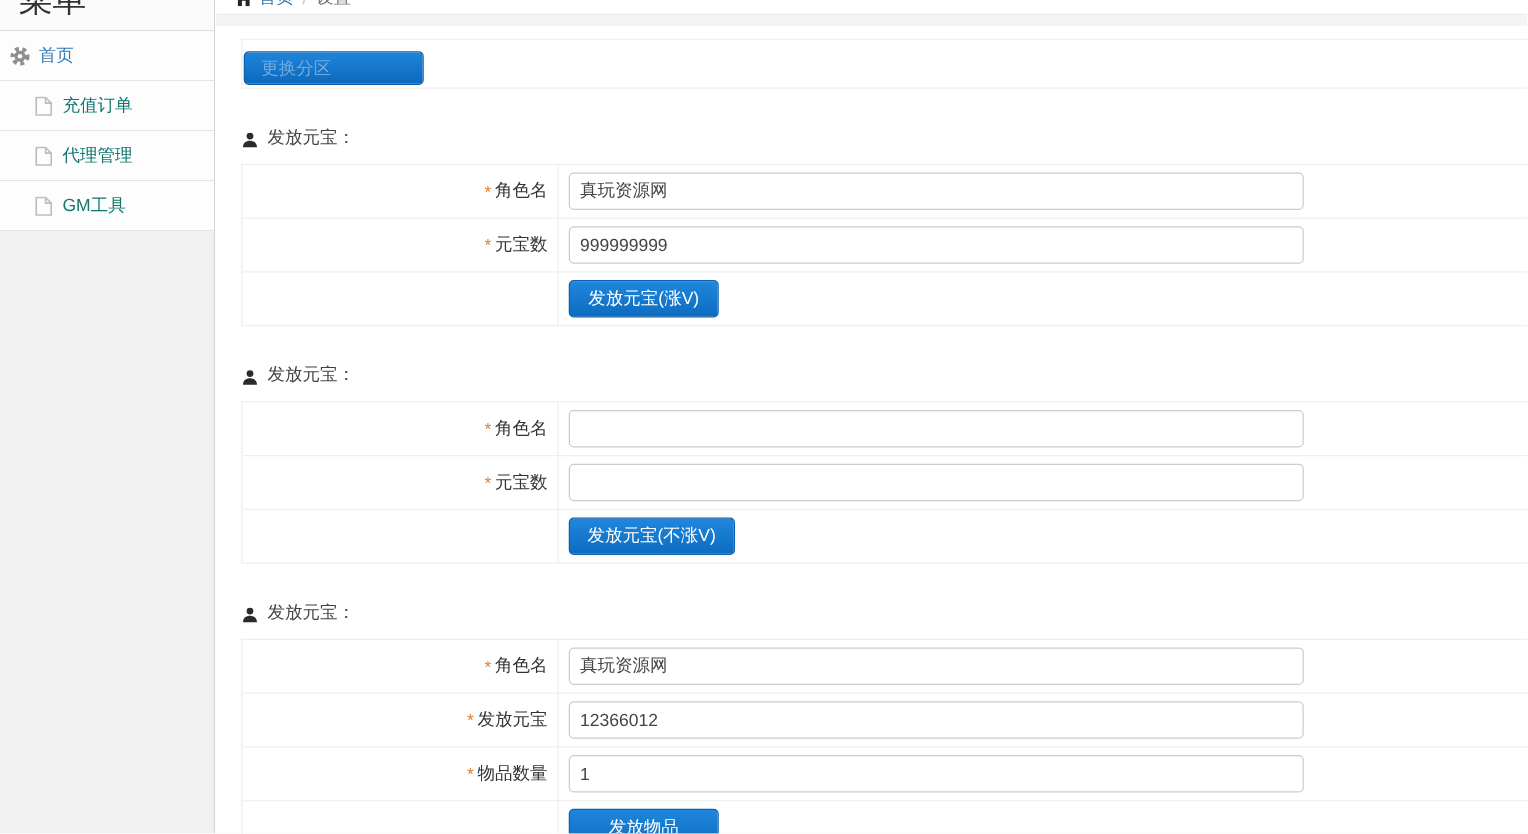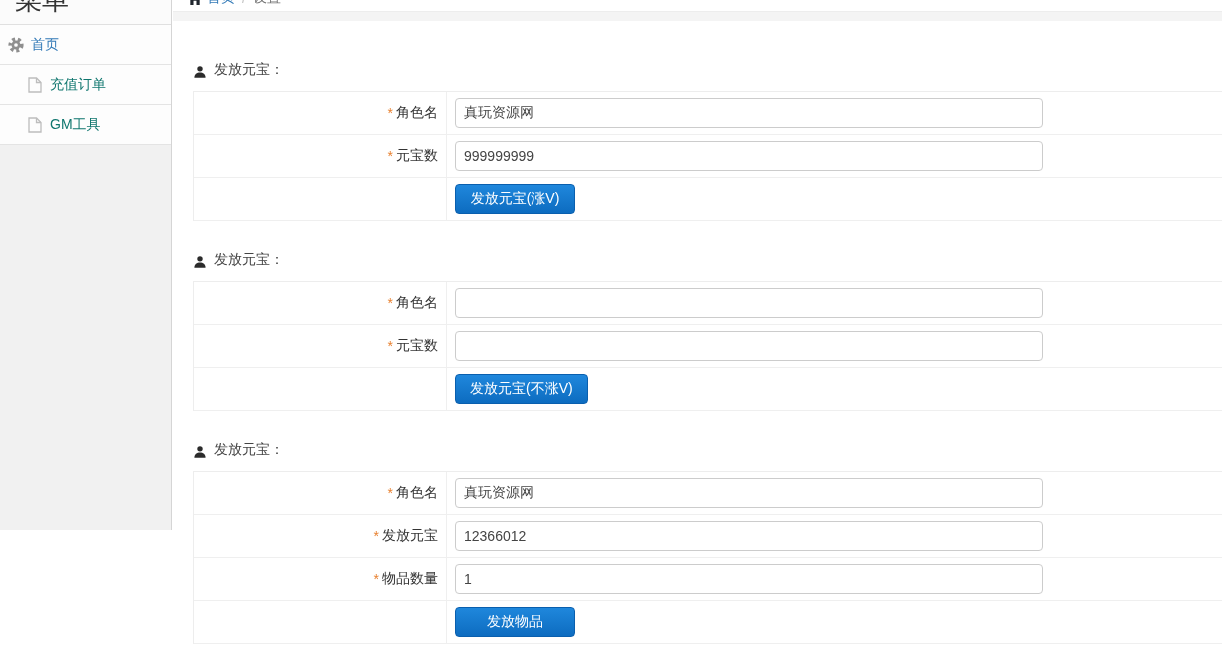--- a/index.html
+++ b/index.html
@@ -16,21 +16,21 @@
     height: 667px;
     overflow: hidden;
     background: #fff;
   }
 
   
   .sidebar {
     position: absolute;
     left: 0; top: 0;
     width: 172px;
-    height: 530px;
+    height: 667px;
     background: #f1f1f1;
     border-right: 1px solid #d5d5d5;
   }
   .menu-block { background: #fbfbfb; }
   .sidebar-title {
     height: 25px;
     overflow: hidden;
     border-bottom: 1px solid #e0e0e0;
     padding-left: 15px;
     background: #fbfbfb;
@@ -196,20 +196,29 @@
       <div class="menu-item sub-level">
         <span class="mi-icon">
           <svg width="14" height="16" viewBox="0 0 14 16">
             <path d="M1 1 h7.5 l4.5 4.5 v9.5 h-12 z" fill="none" stroke="#bdbdbd" stroke-width="1.3"></path>
             <path d="M8.5 1 v4.5 h4.5" fill="none" stroke="#bdbdbd" stroke-width="1.3"></path>
           </svg>
         </span>
         <span class="mi-label">充值订单</span>
       </div>
 
+      <div class="menu-item sub-level">
+        <span class="mi-icon">
+          <svg width="14" height="16" viewBox="0 0 14 16">
+            <path d="M1 1 h7.5 l4.5 4.5 v9.5 h-12 z" fill="none" stroke="#bdbdbd" stroke-width="1.3"></path>
+            <path d="M8.5 1 v4.5 h4.5" fill="none" stroke="#bdbdbd" stroke-width="1.3"></path>
+          </svg>
+        </span>
+        <span class="mi-label">代理管理</span>
+      </div>
 
       <div class="menu-item sub-level">
         <span class="mi-icon">
           <svg width="14" height="16" viewBox="0 0 14 16">
             <path d="M1 1 h7.5 l4.5 4.5 v9.5 h-12 z" fill="none" stroke="#bdbdbd" stroke-width="1.3"></path>
             <path d="M8.5 1 v4.5 h4.5" fill="none" stroke="#bdbdbd" stroke-width="1.3"></path>
           </svg>
         </span>
         <span class="mi-label">GM工具</span>
       </div>
@@ -230,20 +239,23 @@
         </span>
         <span class="crumb-sep">/</span>
         <span class="crumb-current">设置</span>
       </div>
     </div>
 
     <div class="band"></div>
 
     <div class="content">
 
+      <div class="toolbar-row">
+        <button class="btn-partition">更换分区</button>
+      </div>
 
       <div class="section">
         <div class="section-title">
           <span class="mi-icon">
             <svg width="14" height="14" viewBox="0 0 16 16">
               <circle cx="8" cy="4.4" r="3.1" fill="#2b2b2b"></circle>
               <path d="M1.6 14.6 c0-4 2.9-5.9 6.4-5.9 s6.4 1.9 6.4 5.9 z" fill="#2b2b2b"></path>
             </svg>
           </span>
           <span>发放元宝：</span>

